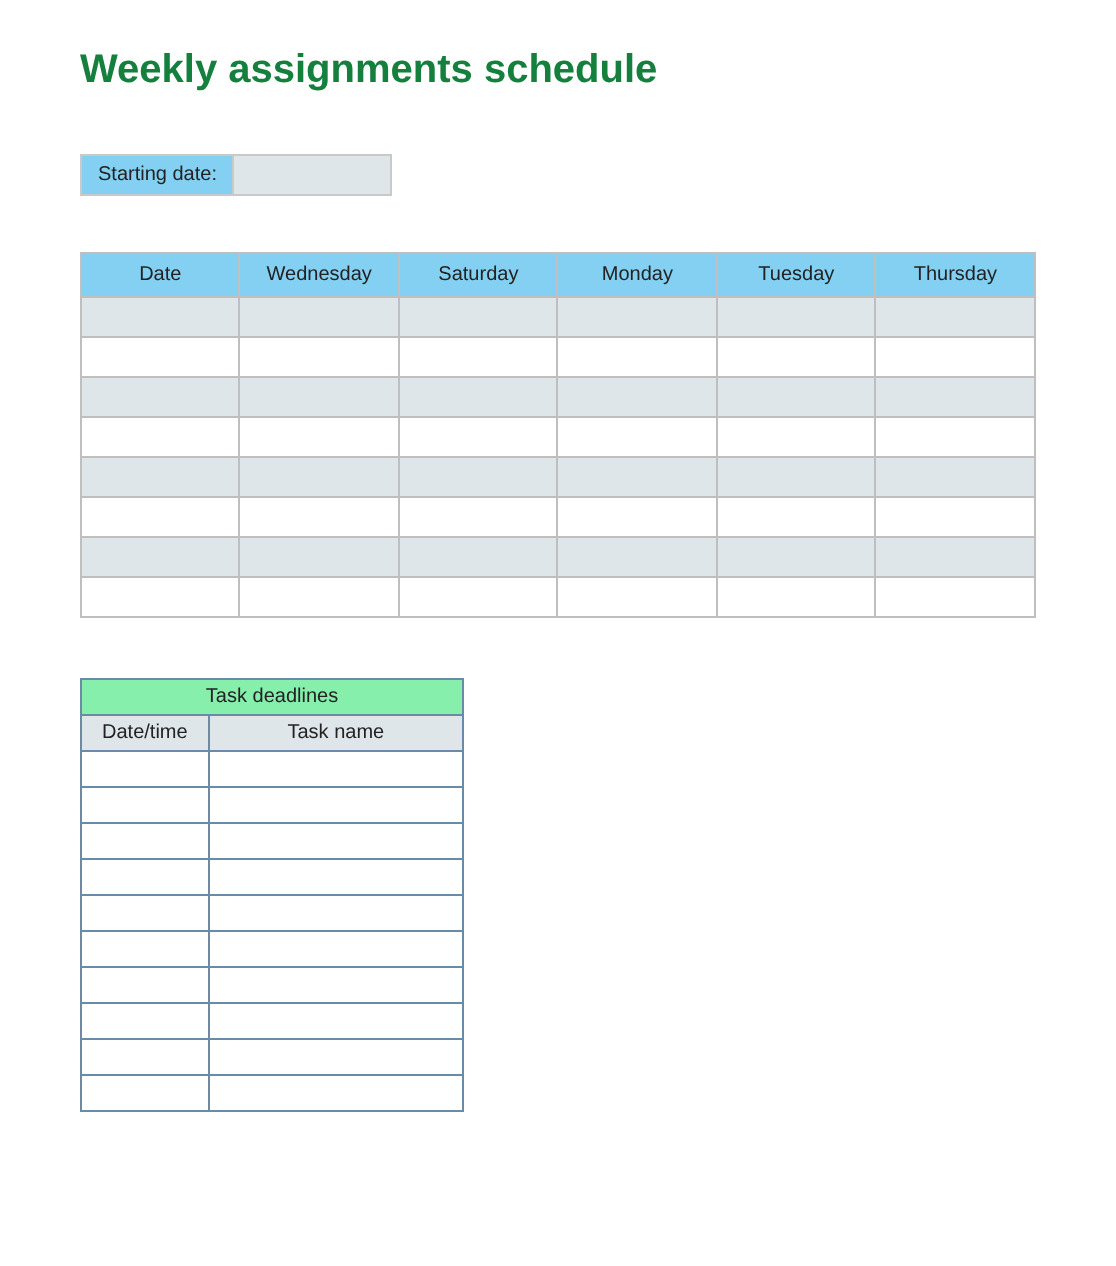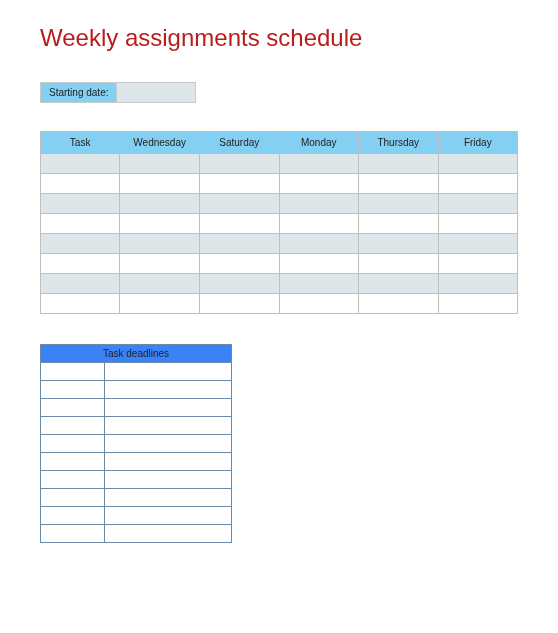--- a/index.html
+++ b/index.html
@@ -5,24 +5,24 @@
   * { box-sizing: border-box; }
   body {
     margin: 0;
     padding: 24px 40px 30px 40px;
     font-family: Arial, Helvetica, sans-serif;
     background: #ffffff;
     color: #222;
     width: 558px;
   }
   h1.title {
-    font-size: 24px;
-    font-weight: 400;
+    font-size: 20px;
+    font-weight: 700;
     margin: 0 0 30px 0;
-    color: #b91c1c;
+    color: #15803d;
   }
   .start-row {
     display: flex;
     align-items: stretch;
     margin-bottom: 28px;
     font-size: 10px;
   }
   .start-label {
     background: #83d0f2;
     padding: 4px 8px;
@@ -68,21 +68,21 @@
     background: #ffffff;
   }
   .schedule col.task-col { width: 80px; }
   .schedule col.day-col { width: 80px; }
 
   
   .deadlines {
     width: 192px;
   }
   .deadlines .title-row th {
-    background: #3b82f6;
+    background: #86efac;
     border: 1px solid #6a8aa6;
     font-weight: 400;
     height: 18px;
     text-align: center;
   }
   .deadlines .head-row th {
     background: #dfe6ea;
     border: 1px solid #6a8aa6;
     font-weight: 400;
     height: 18px;
@@ -110,26 +110,26 @@
   <colgroup>
     <col class="task-col">
       <col class="day-col">
       <col class="day-col">
       <col class="day-col">
       <col class="day-col">
       <col class="day-col">
   </colgroup>
   <thead>
     <tr>
-      <th>Task</th>
+      <th>Date</th>
       <th>Wednesday</th>
       <th>Saturday</th>
       <th>Monday</th>
+      <th>Tuesday</th>
       <th>Thursday</th>
-      <th>Friday</th>
     </tr>
   </thead>
   <tbody>
       <tr>
         <td></td>
         <td></td>
         <td></td>
         <td></td>
         <td></td>
         <td></td>
@@ -195,20 +195,24 @@
 
 <table class="deadlines">
   <colgroup>
     <col class="dt-col">
       <col class="tn-col">
   </colgroup>
   <thead>
     <tr class="title-row">
       <th colspan="2">Task deadlines</th>
     </tr>
+    <tr class="head-row">
+      <th>Date/time</th>
+      <th>Task name</th>
+    </tr>
   </thead>
   <tbody>
       <tr>
         <td></td>
         <td></td>
       </tr>
       <tr>
         <td></td>
         <td></td>
       </tr>

